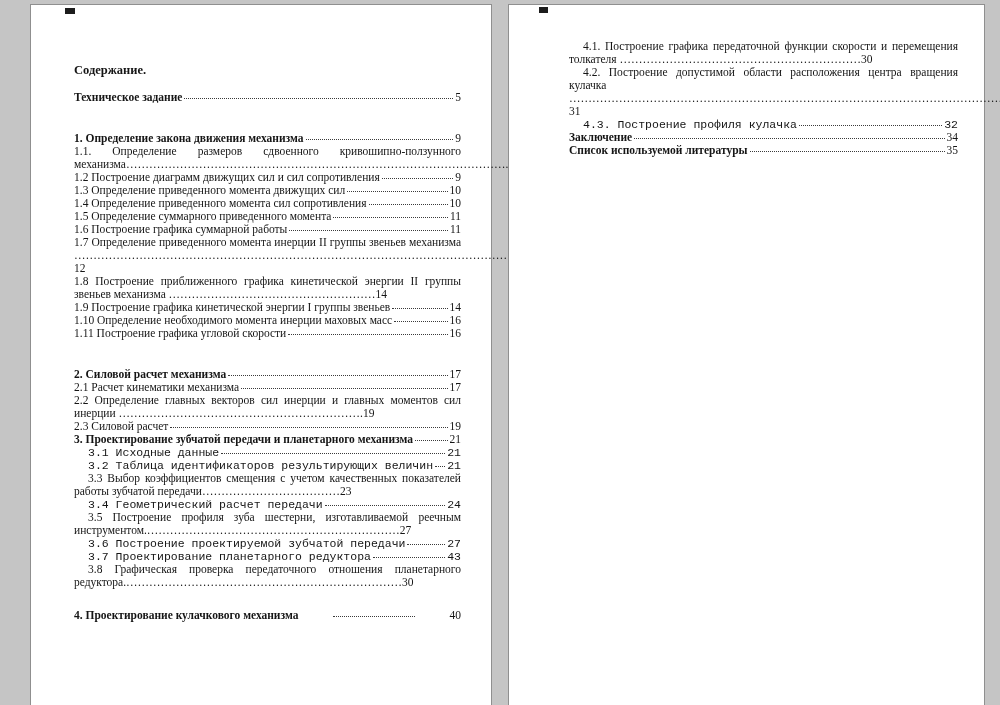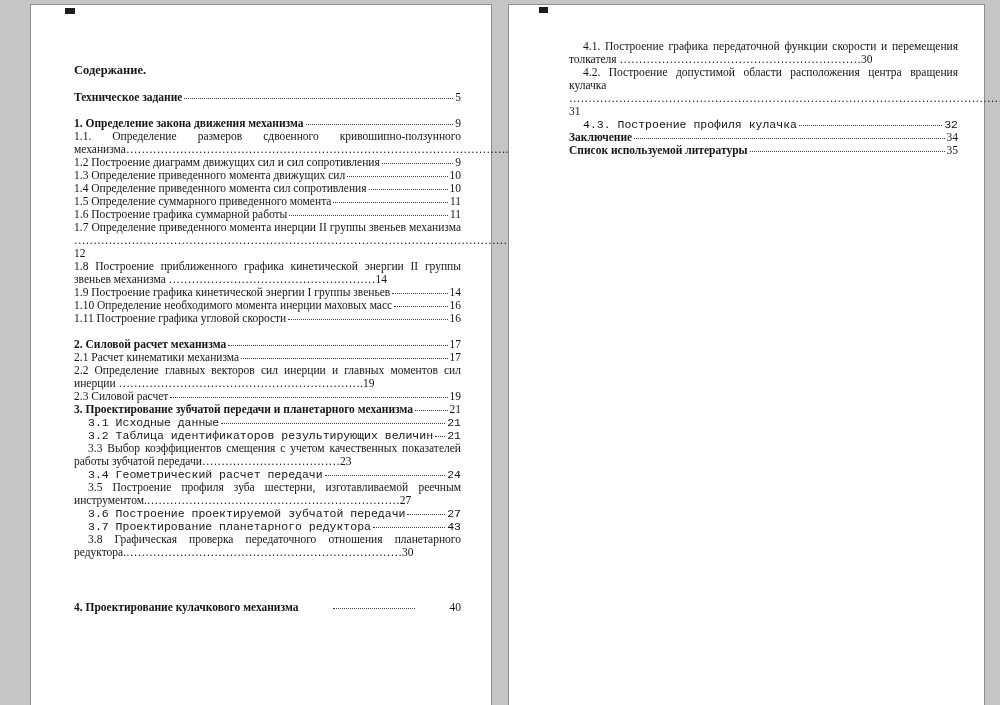--- a/index.html
+++ b/index.html
@@ -37,22 +37,22 @@
     border-bottom:1px dotted #3a3a3a;
     margin:0 2px;
     transform:translateY(-2px);
   }
   .entry .pg { flex:0 0 auto; }
   .entry.just { text-align:justify; }
   .entry.bold .lbl, .entry.bold.just { font-weight:bold; }
   .entry.bold .pg { font-weight:normal; }
   .entry.indent.just { text-indent:14px; }
   .entry.indent.flexline { padding-left:14px;font-family:Liberation Mono, monospace; }
-  .entry.gap { margin-top:13px; }
-  .entry.biggap { margin-top:42px;gap:33px; }
+  .entry.gap { margin-top:28px; }
+  .entry.biggap { margin-top:20px;gap:33px; }
 </style>
 </head>
 <body>
 
 <div class="page page1">
   <div class="ink ink1"></div>
   <div class="title">Содержание.</div>
   <div>
       <div class="entry bold flexline">
         <span class="lbl">Техническое задание</span>

